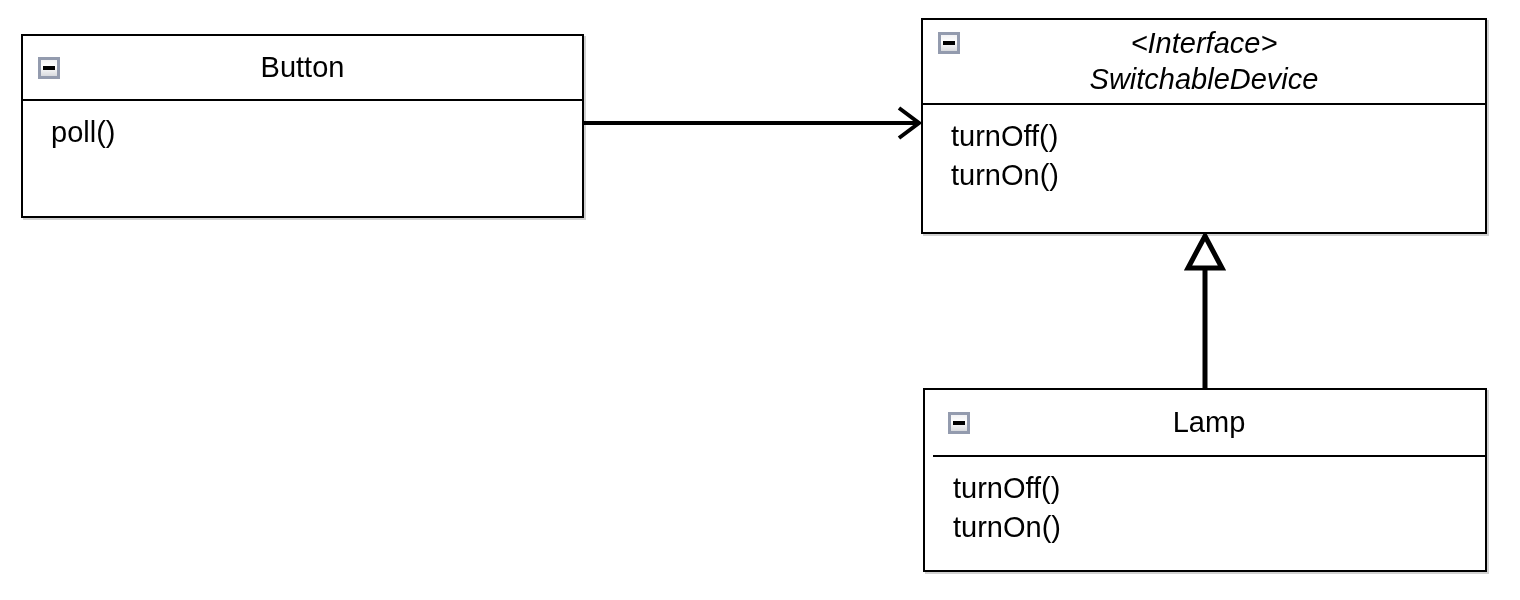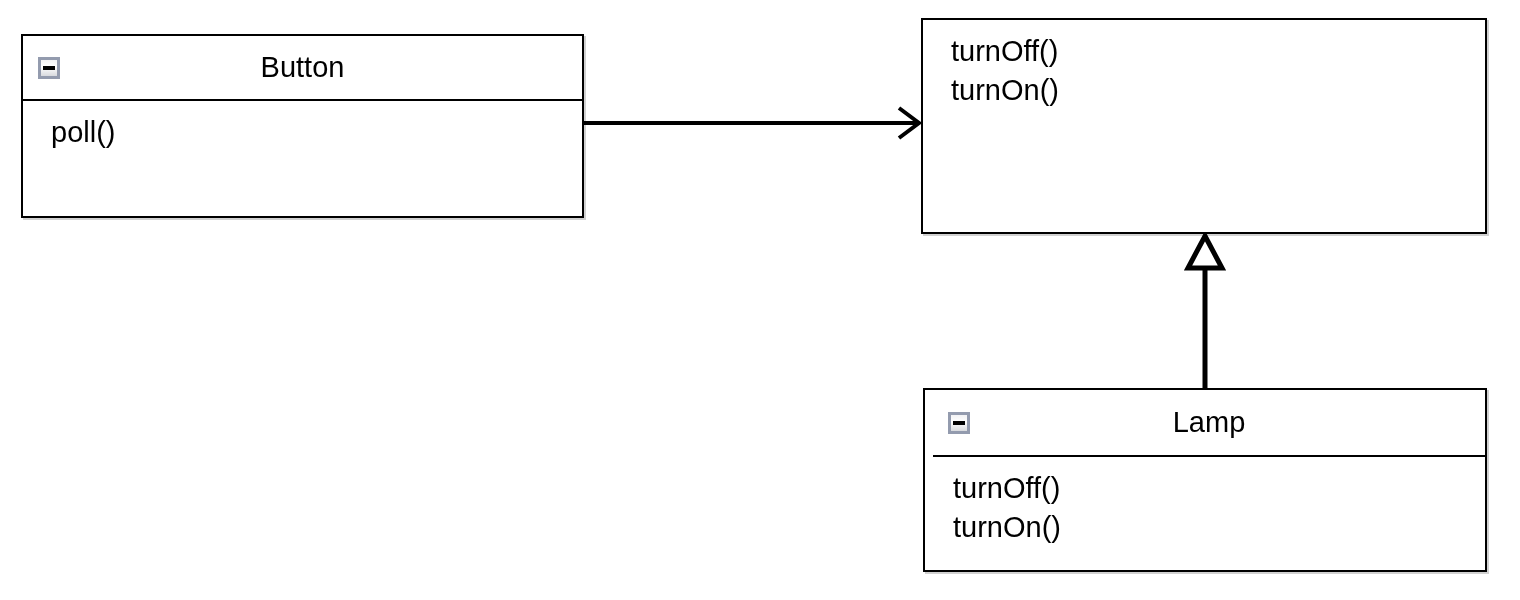--- a/index.html
+++ b/index.html
@@ -133,20 +133,25 @@
     <div class="uml-header" style="height:65px;">
       <span class="collapse-icon"></span>
       <span class="uml-title">Button</span>
     </div>
     <div class="uml-body">
       <div class="uml-member">poll()</div>
     </div>
   </div>
 
   <div class="uml-class" style="left:921px; top:18px; width:566px; height:216px;">
+    <div class="uml-header" style="height:85px;">
+      <span class="collapse-icon top-aligned"></span>
+      <span class="uml-title italic">&lt;Interface&gt;
+SwitchableDevice</span>
+    </div>
     <div class="uml-body">
       <div class="uml-member">turnOff()</div>
       <div class="uml-member">turnOn()</div>
     </div>
   </div>
 
   <div class="uml-class" style="left:923px; top:388px; width:564px; height:184px;">
     <div class="uml-header" style="height:67px;margin-left:8px;">
       <span class="collapse-icon"></span>
       <span class="uml-title">Lamp</span>

